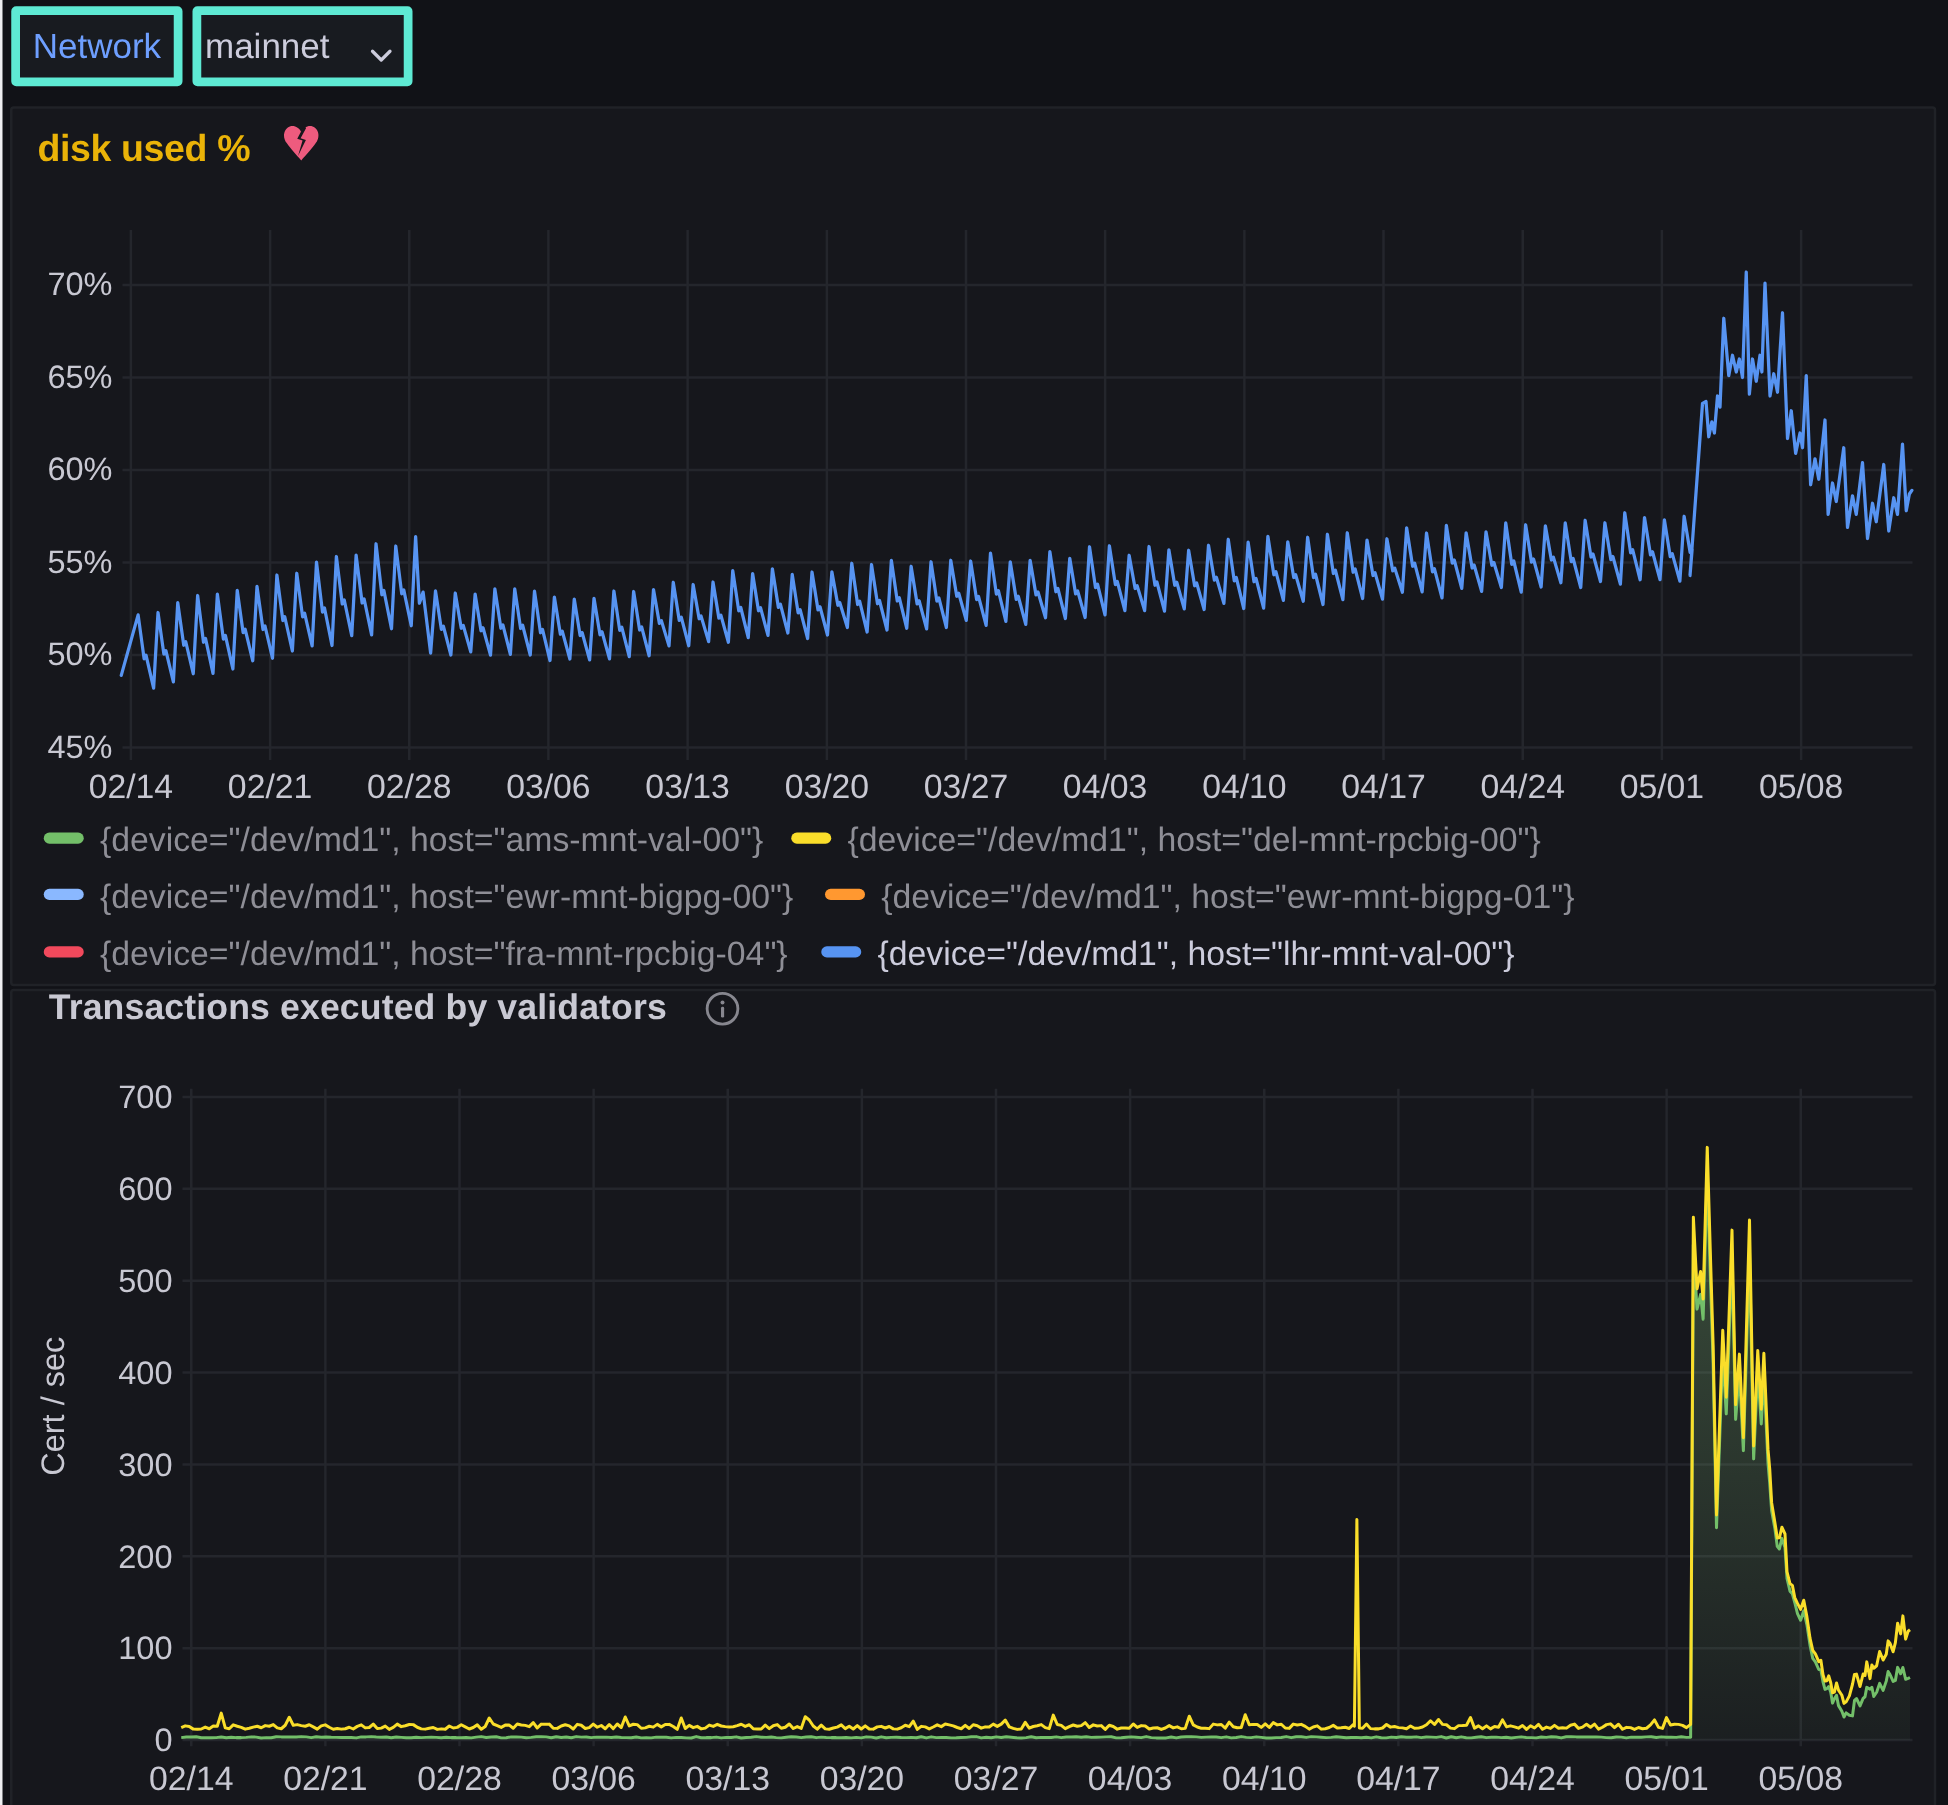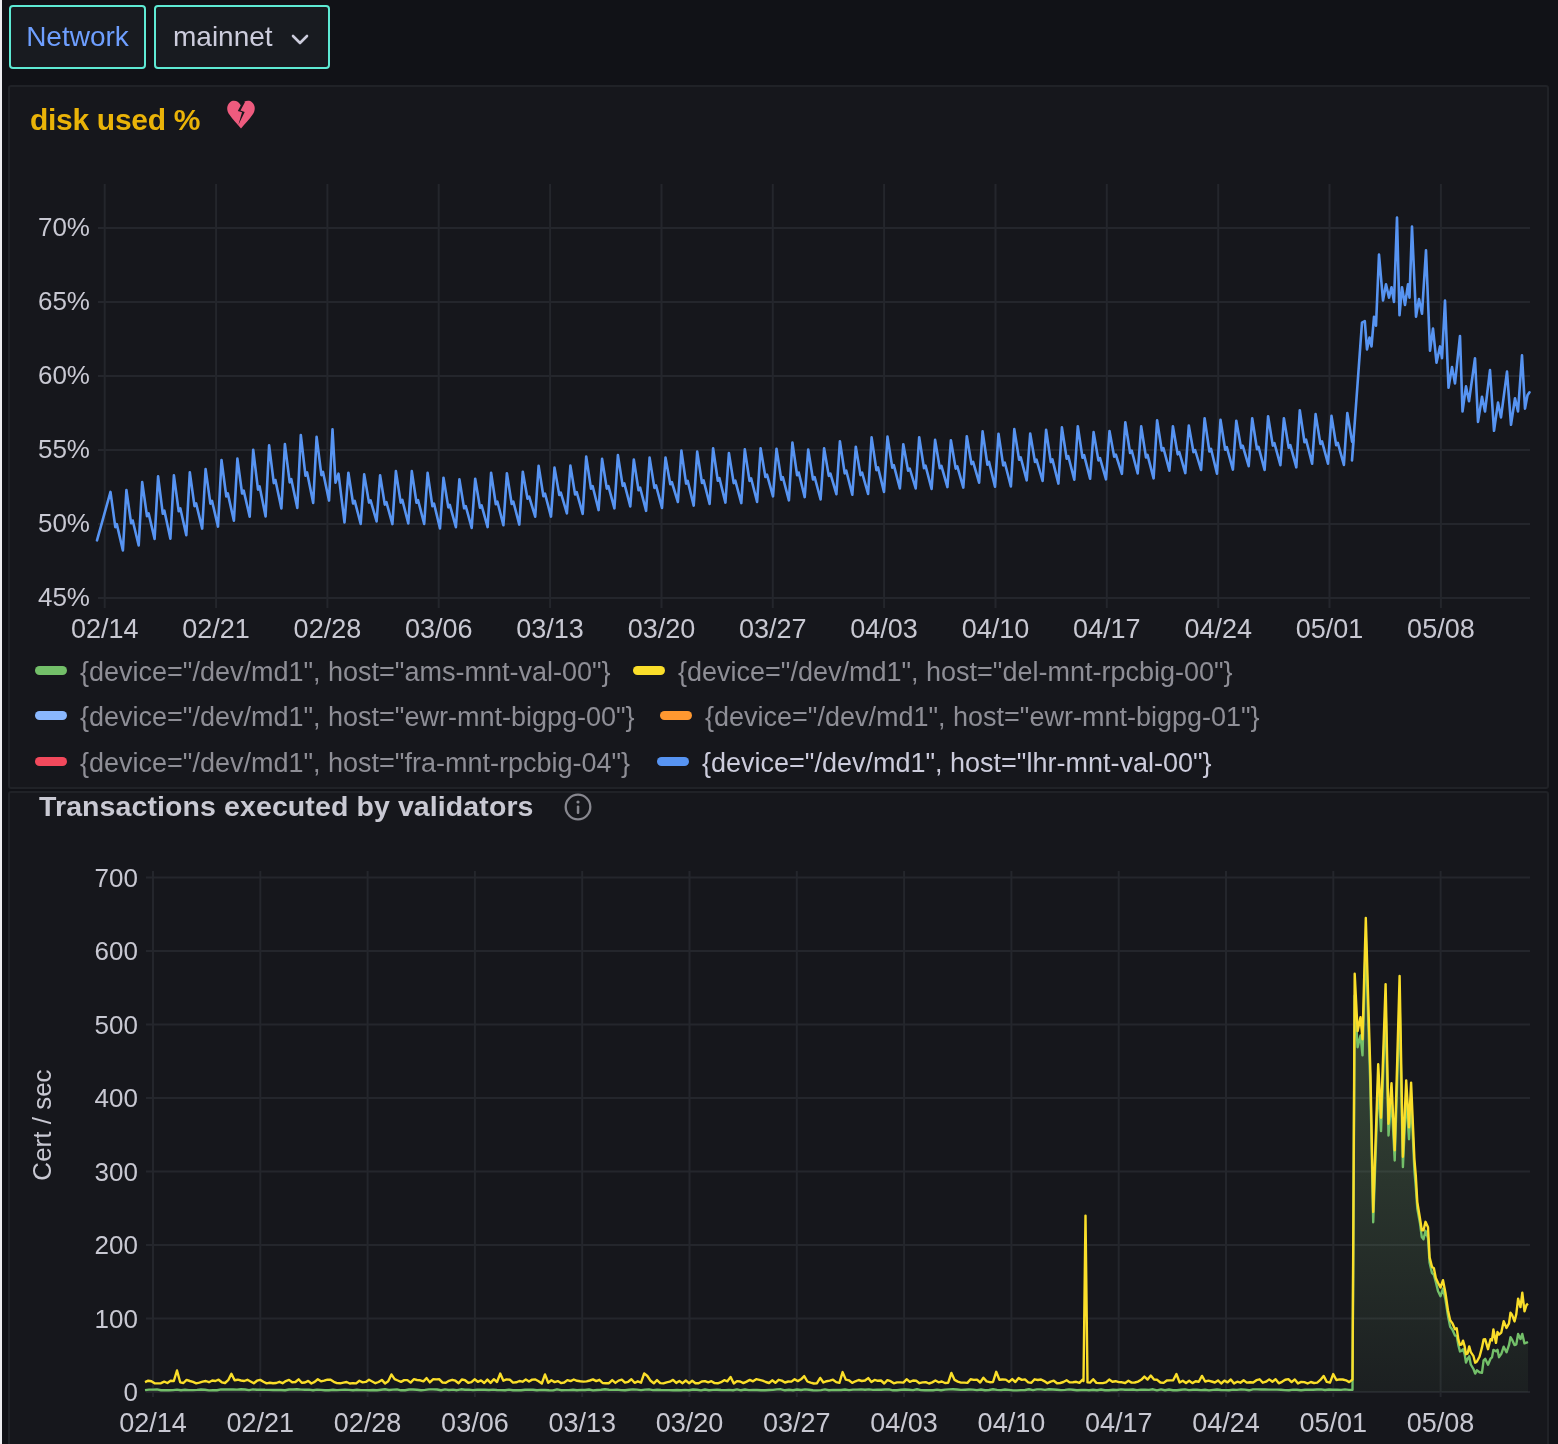--- a/index.html
+++ b/index.html
@@ -1,24 +1,24 @@
 <!DOCTYPE html>
 <html><head><meta charset="utf-8"><title>dash</title><style>
 html,body{margin:0;padding:0;background:#111217;width:1558px;height:1444px;overflow:hidden;font-family:"Liberation Sans",sans-serif}
 *{box-sizing:border-box}
 .panel{position:absolute;background:#16171c;border:2px solid #202227;border-radius:3px}
-.vbox{position:absolute;border:2px solid #5eead4;border-radius:4px;background:#181b20;display:flex;align-items:center;justify-content:center}
+.vbox{position:absolute;border:7px solid #5eead4;border-radius:4px;background:#181b20;display:flex;align-items:center;justify-content:center}
 </style></head>
 <body>
 <div style="position:absolute;left:0;top:0;width:2px;height:1444px;background:#ededf0;z-index:40"></div>
 <div class="vbox" style="left:9px;top:5px;width:137px;height:64px">
     <span style="color:#6e9fff;font-size:28px;font-weight:500">Network</span>
   </div>
 <div class="vbox" style="left:154px;top:5px;width:176px;height:64px;justify-content:flex-start">
-    <span style="color:#ccccdc;font-size:28px;font-weight:500;margin-left:17px">mainnet</span>
+    <span style="color:#ccccdc;font-size:28px;font-weight:500;margin-left:3px">mainnet</span>
     <svg width="26" height="26" viewBox="0 0 26 26" style="position:absolute;left:131px;top:19px">
 <path d="M6 10 L13 17 L20 10" fill="none" stroke="#ccccdc" stroke-width="2.6" stroke-linecap="round" stroke-linejoin="round"></path>
 </svg>
   </div>
 <div class="panel" style="left:8px;top:85px;width:1541px;height:704px"></div>
 <div class="panel" style="left:8px;top:791px;width:1541px;height:660px"></div>
 <div style="position:absolute;left:30px;top:103px;font-size:30px;font-weight:700;color:#eab308;letter-spacing:-0.3px">disk used %</div>
 <svg width="30" height="34" viewBox="0 0 29 33" style="position:absolute;left:226px;top:98px" preserveAspectRatio="none">
 <path d="M14.5 7.6 C12.6 3.0 7.3 1.3 3.9 4.1 C0.4 7.0 0.3 12.3 3.4 16.2 C6.0 20.0 10.9 25.5 14.5 29.5 C18.1 25.5 23.0 20.0 25.6 16.2 C28.7 12.3 28.6 7.0 25.1 4.1 C21.7 1.3 16.4 3.0 14.5 7.6 Z" fill="#ee5b7e"></path>
 <path d="M16.6 2.8 L11.4 12.6 L15.5 13.9 L12.0 26.0 L18.1 13.5 L14.0 12.2 L18.3 4.2 Z" fill="#16171c"></path>

